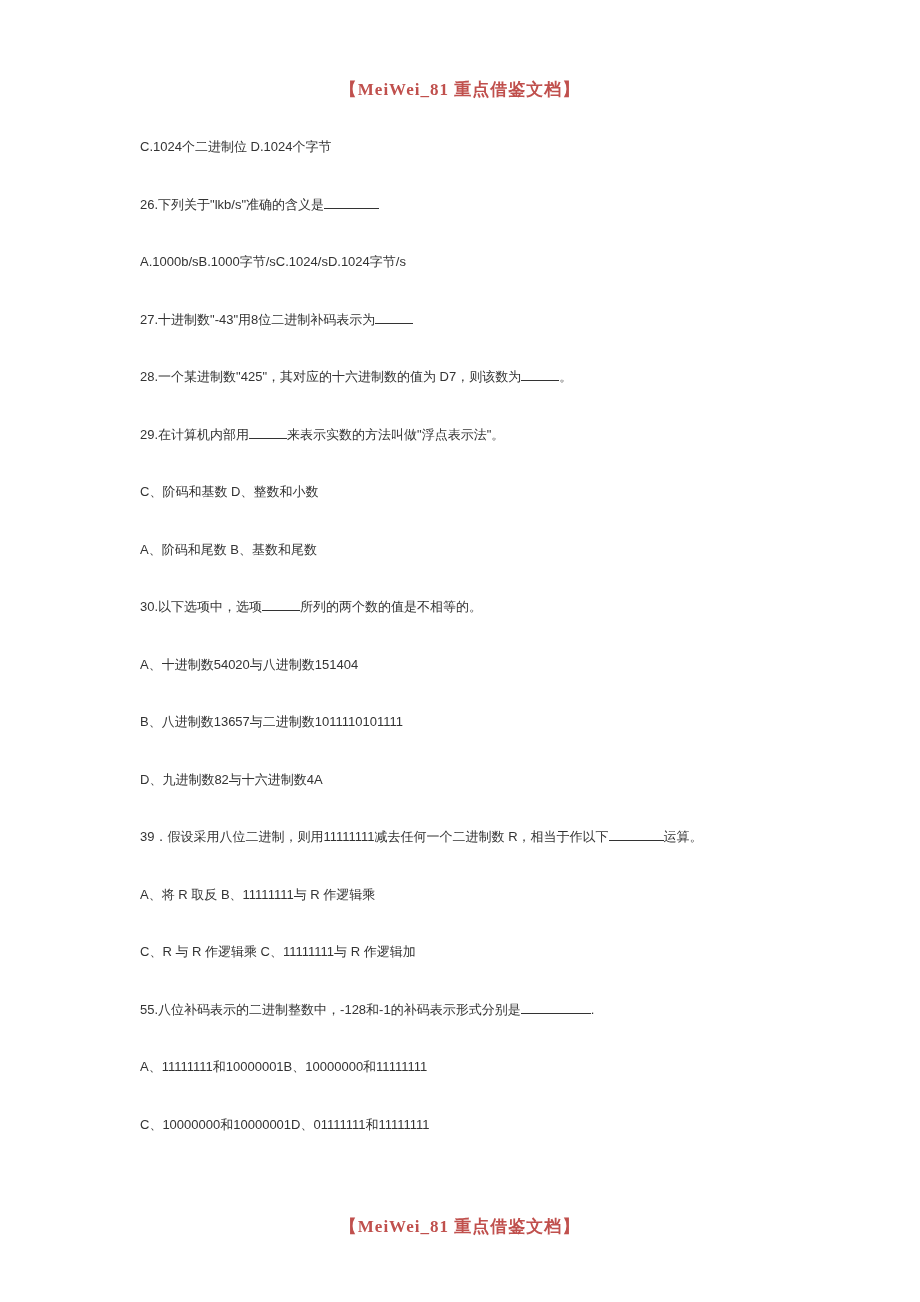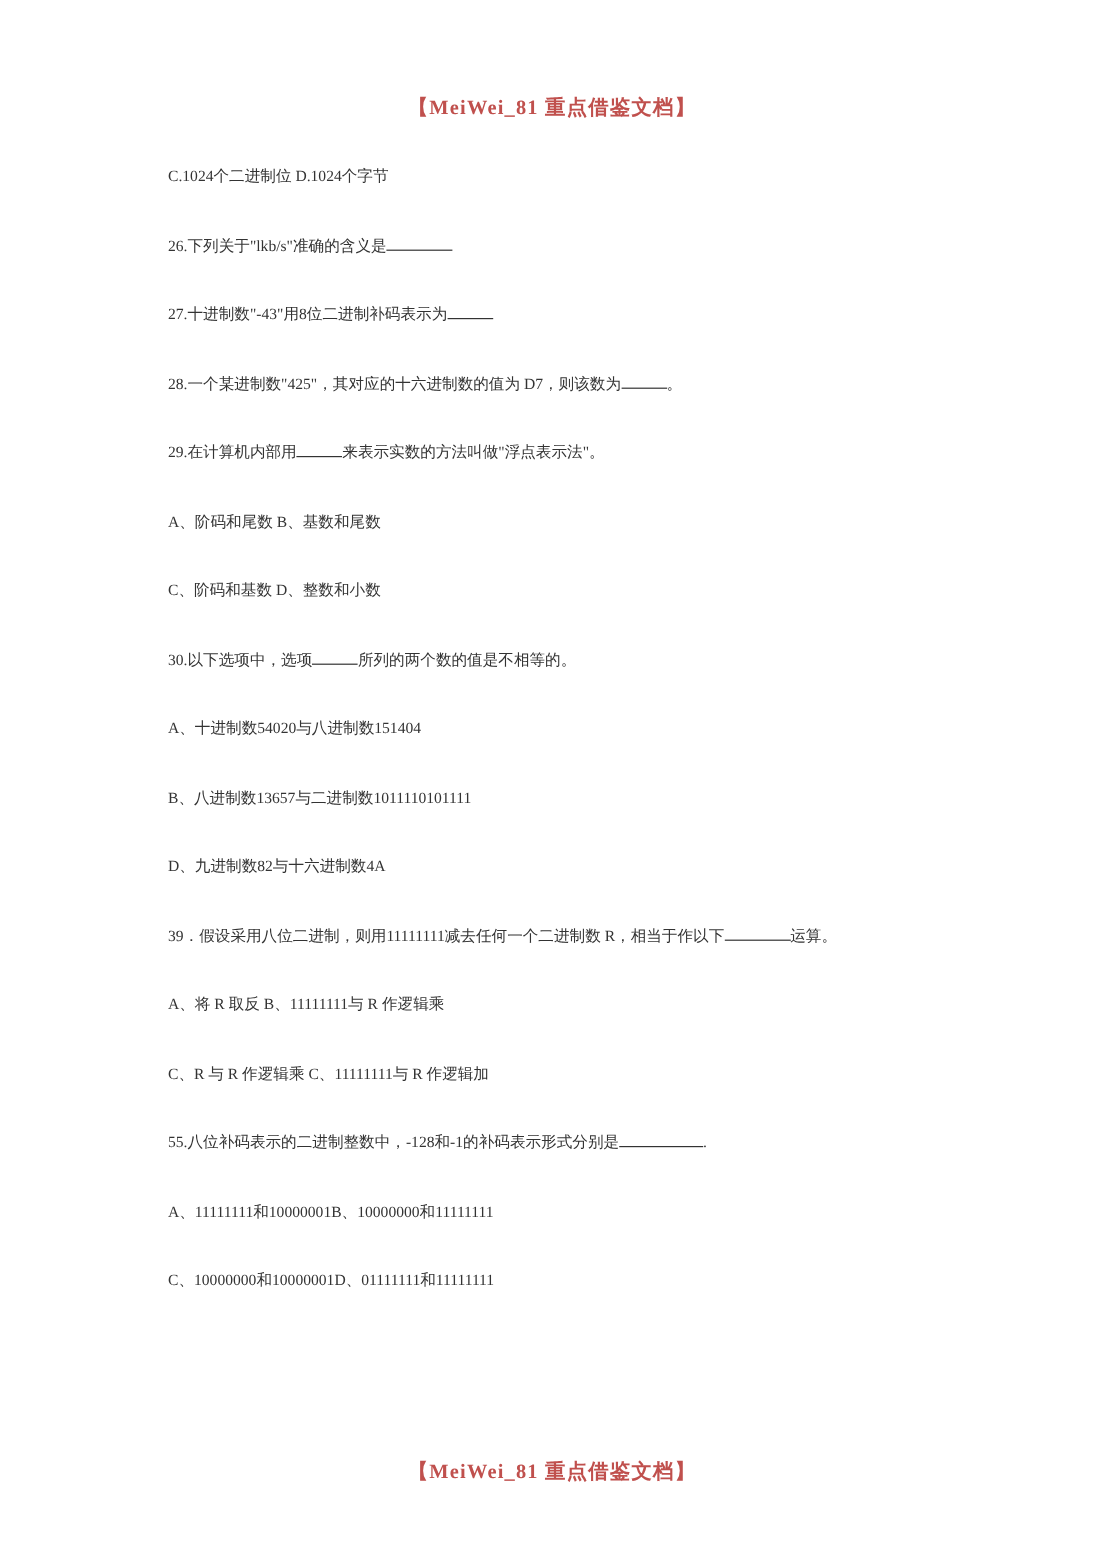--- a/index.html
+++ b/index.html
@@ -20,21 +20,21 @@
     letter-spacing: 1px;
   }
   .content {
     padding: 36px 140px 0 140px;
   }
   .line {
     font-size: 13px;
     color: #333333;
     margin-bottom: 38px;
     line-height: 1.5;
-    font-family: Liberation Serif, serif;
+    font-family: Liberation Sans, sans-serif;
   }
   .footer {
     position: absolute;
     bottom: 64px;
     width: 100%;
     text-align: center;
     font-size: 17px;
     font-weight: bold;
     color: #c0504d;
     letter-spacing: 1px;
@@ -51,25 +51,26 @@
   .blank-long { width: 70px; }
 </style>
 </head>
 <body>
 
 <div class="header">【MeiWei_81 重点借鉴文档】</div>
 
 <div class="content">
   <div class="line">C.1024个二进制位 D.1024个字节</div>
   <div class="line"><span>26.下列关于"lkb/s"准确的含义是</span><span class="blank blank-med"></span></div>
+  <div class="line">A.1000b/sB.1000字节/sC.1024/sD.1024字节/s</div>
   <div class="line"><span>27.十进制数"-43"用8位二进制补码表示为</span><span class="blank blank-short"></span></div>
   <div class="line"><span>28.一个某进制数"425"，其对应的十六进制数的值为 D7，则该数为</span><span class="blank blank-short"></span><span>。</span></div>
   <div class="line"><span>29.在计算机内部用</span><span class="blank blank-short"></span><span>来表示实数的方法叫做"浮点表示法"。</span></div>
+  <div class="line">C、阶码和基数 D、整数和小数</div>
   <div class="line">A、阶码和尾数 B、基数和尾数</div>
-  <div class="line">C、阶码和基数 D、整数和小数</div>
   <div class="line"><span>30.以下选项中，选项</span><span class="blank blank-short"></span><span>所列的两个数的值是不相等的。</span></div>
   <div class="line">A、十进制数54020与八进制数151404</div>
   <div class="line">B、八进制数13657与二进制数1011110101111</div>
   <div class="line">D、九进制数82与十六进制数4A</div>
   <div class="line"><span>39．假设采用八位二进制，则用11111111减去任何一个二进制数 R，相当于作以下</span><span class="blank blank-med"></span><span>运算。</span></div>
   <div class="line">A、将 R 取反 B、11111111与 R 作逻辑乘</div>
   <div class="line">C、R 与 R 作逻辑乘 C、11111111与 R 作逻辑加</div>
   <div class="line"><span>55.八位补码表示的二进制整数中，-128和-1的补码表示形式分别是</span><span class="blank blank-long"></span><span>.</span></div>
   <div class="line">A、11111111和10000001B、10000000和11111111</div>
   <div class="line">C、10000000和10000001D、01111111和11111111</div>

